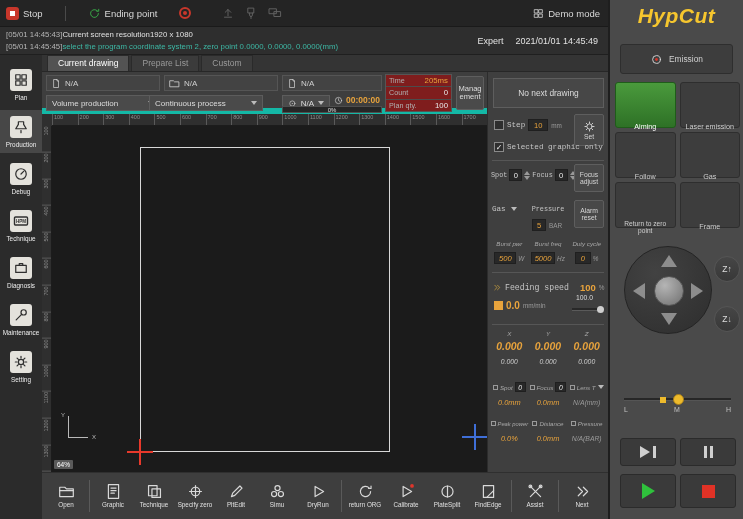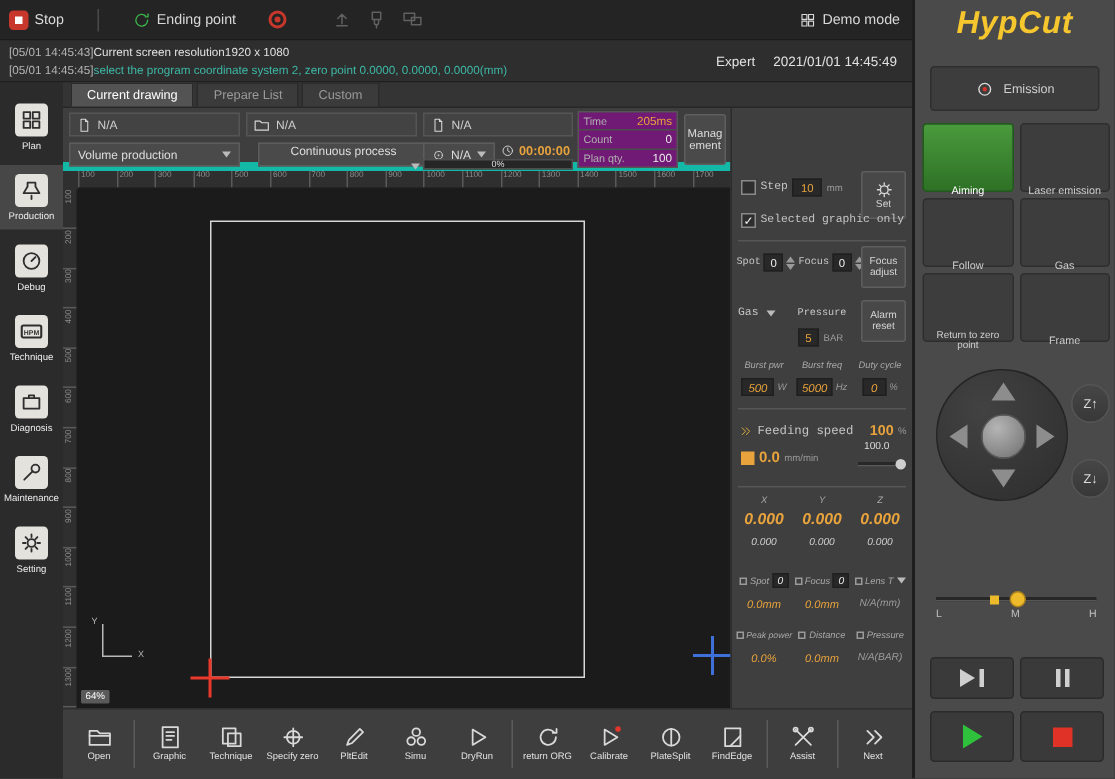--- a/index.html
+++ b/index.html
@@ -40,21 +40,21 @@
 .tab{font-size:8.5px;padding:2px 10px 3px;background:#3b3b3b;color:#9a9a9a;border:1px solid #2a2a2a;border-bottom:none;cursor:pointer;}
 .tab.active{background:#535353;color:#fff;}
 
 
 #infopanel{position:absolute;left:42px;top:72px;width:445px;height:42px;background:#3e3e3e;border-bottom:6px solid #14b8a6;font-size:8px;}
 .fcell{position:absolute;height:16px;background:#434343;border:1px solid #555;display:flex;align-items:center;gap:4px;padding:0 4px;color:#cfcfcf;}
 .dcell{position:absolute;height:16px;background:#4a4a4a;border:1px solid #5c5c5c;display:flex;align-items:center;gap:4px;padding:0 5px;color:#ddd;cursor:pointer;}
 .caret{width:0;height:0;border-left:3px solid transparent;border-right:3px solid transparent;border-top:4px solid #bbb;margin-left:auto;}
 #clockcell{position:absolute;left:292px;top:23px;display:flex;align-items:center;gap:3px;color:#e8a33c;font-size:8.5px;font-weight:bold;}
 #progressbar{position:absolute;left:240px;top:34px;width:100px;height:7px;background:#262626;border:1px solid #4e4e4e;display:flex;align-items:center;justify-content:center;font-size:6px;color:#ddd;font-weight:normal;}
-#timebox{position:absolute;left:343px;top:2px;width:67px;height:38px;background:#701a75;border:1px solid #555;display:flex;flex-direction:column;}
+#timebox{position:absolute;left:343px;top:2px;width:67px;height:38px;background:#7f1d1d;border:1px solid #555;display:flex;flex-direction:column;}
 .trow{flex:1;display:flex;align-items:center;justify-content:space-between;padding:0 3px;border-bottom:1px solid #4c4c4c;}
 .trow:last-child{border-bottom:none;}
 .tl{font-size:7.2px;color:#b0b0b0;}
 .tv{font-size:7.8px;color:#e8e8e8;}
 .tv.orange{color:#e8a33c;}
 #mgmtbtn{position:absolute;left:414px;top:4px;width:28px;height:34px;background:#4a4a4a;border:1px solid #5e5e5e;border-radius:2px;font-size:7.6px;color:#ddd;display:flex;align-items:center;justify-content:center;text-align:center;line-height:1.1;cursor:pointer;}
 
 
 #ruler-corner{position:absolute;left:42px;top:114px;width:10px;height:12px;background:#2f2f2f;}
 #h-ruler{position:absolute;left:52px;top:114px;width:435px;height:12px;background:#2f2f2f;border-bottom:1px solid #1c1c1c;display:flex;font-size:5.5px;color:#8d8d8d;overflow:hidden;}
@@ -277,21 +277,21 @@
     <svg class="ic" width="10" height="11" viewBox="0 0 20 20">
         <path d="M6 2h6l3 3v13H6z"></path>
         <path d="M12 2v3h3"></path>
       </svg>
     <span>N/A</span>
   </div>
   <div class="dcell" style="left:4px;top:23px;width:114px;text-align:center;">
     <span>Volume production</span>
       <span class="caret"></span>
   </div>
-  <div class="dcell" style="left:130px;top:23px;width:114px;flex-direction:column;">
+  <div class="dcell" style="left:107px;top:23px;width:114px;">
     <span>Continuous process</span>
       <span class="caret"></span>
   </div>
   <div class="dcell" style="left:240px;top:23px;width:48px;">
     <svg class="ic" width="9" height="9" viewBox="0 0 20 20">
         <circle cx="10" cy="10" r="6"></circle>
         <circle cx="10" cy="10" r="1.4" fill="#c4c4c4" stroke="none"></circle>
       </svg>
     <span>N/A</span>
       <span class="caret"></span>
@@ -460,20 +460,23 @@
   <div class="tool-sep"></div>
   <div class="tool-btn">
     <svg class="ic" width="17" height="17" viewBox="0 0 20 20">
         <path d="M5 5l5 5-5 5M11 5l5 5-5 5"></path>
       </svg>
     <span class="tool-label">Next</span>
   </div>
 </div>
 
 <div id="midpanel">
+  <div class="nonext">
+      <span>No next drawing</span>
+    </div>
 
   <div class="prow" style="top:46px;">
     <span class="cb"></span>
     <span class="plabel">Step</span>
     <span class="vbox" style="width:20px;">10</span>
     <span class="punit">mm</span>
   </div>
   <div class="smallbtn" style="left:86px;top:42px;width:30px;height:32px;">
     <svg class="ic" width="13" height="13" viewBox="0 0 20 20">
         <circle cx="10" cy="10" r="4"></circle>

